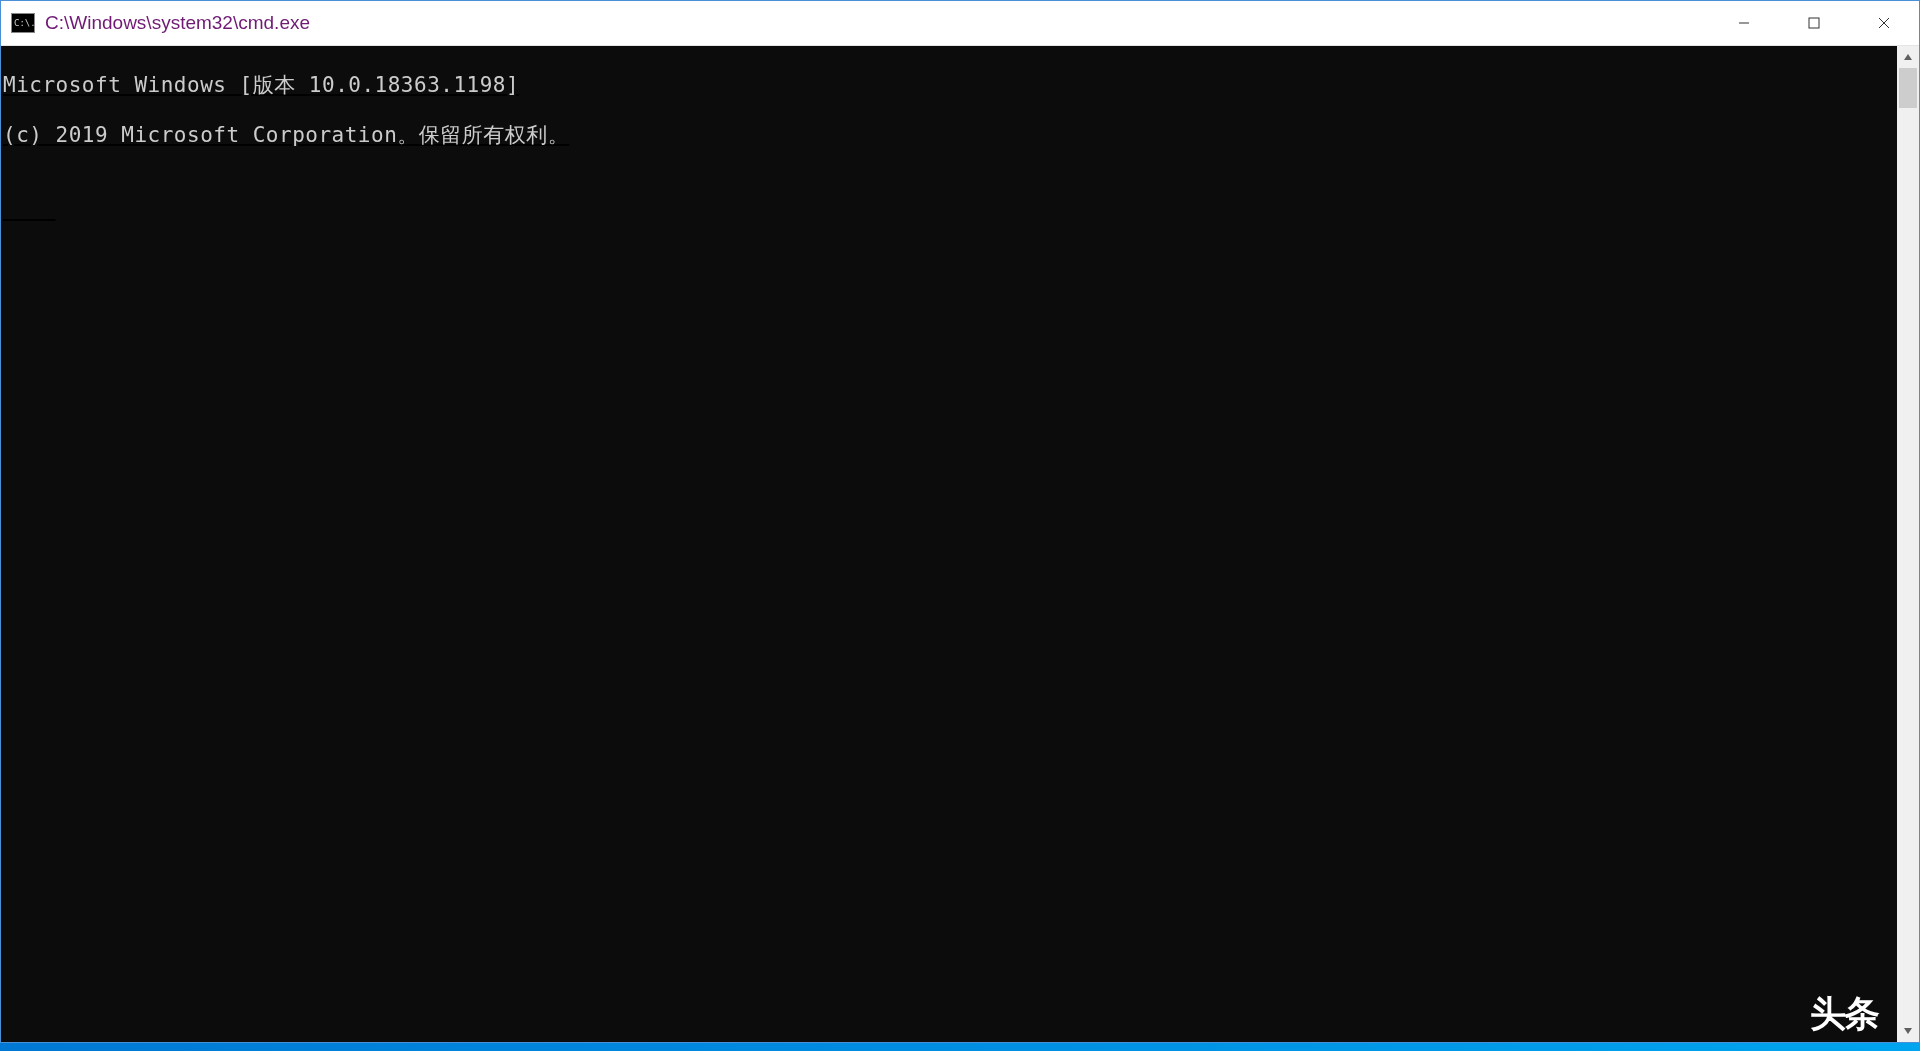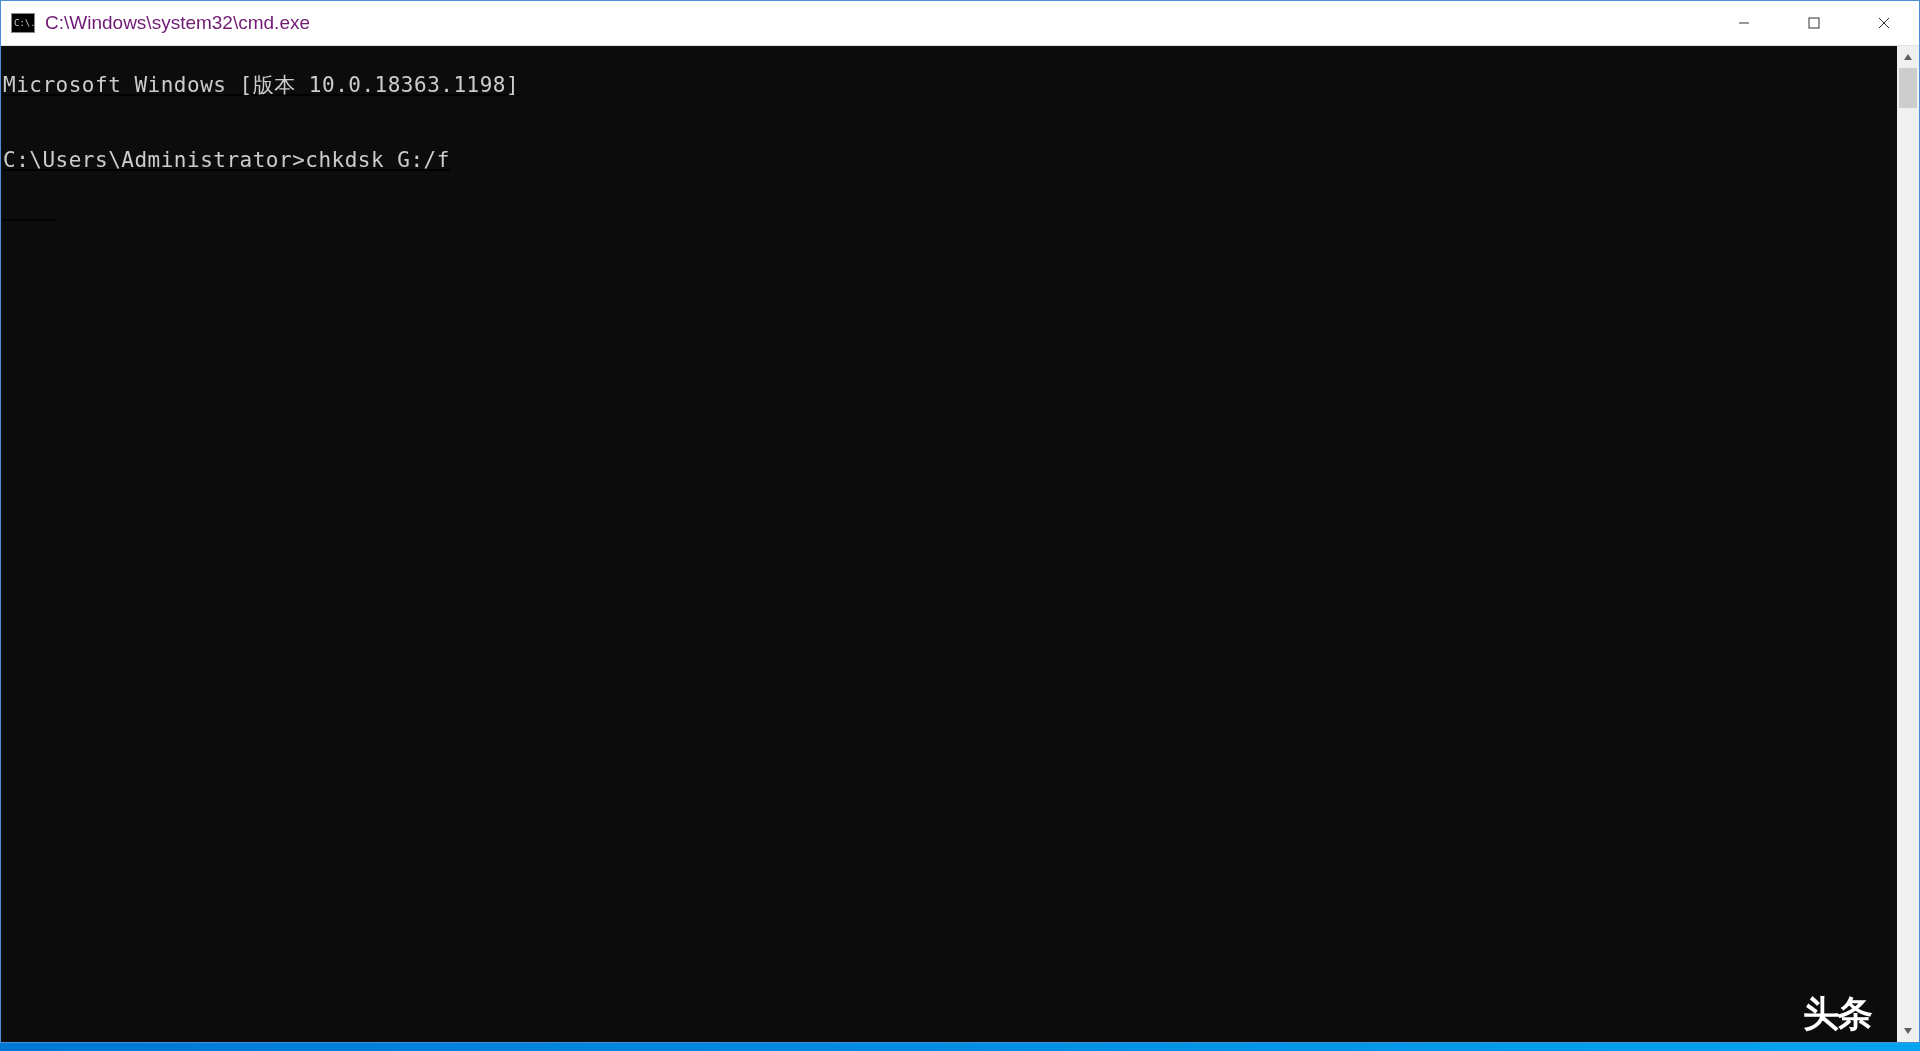--- a/index.html
+++ b/index.html
@@ -144,21 +144,21 @@
       display: flex;
       align-items: center;
       color: #fff;
       font-size: 30px;
       font-family: "Microsoft YaHei", sans-serif;
       z-index: 10;
     }
     .watermark-logo {
       font-weight: bold;
       font-size: 36px;
-      margin-right: 19px;
+      margin-right: 12px;
       letter-spacing: -2px;
     }
     .watermark-handle {
       font-size: 30px;
     }
   </style>
 </head>
 <body>
 
 <div class="window">
@@ -183,22 +183,22 @@
         <svg viewBox="0 0 14 14">
             <line x1="2" y1="2" x2="12" y2="12"></line>
             <line x1="12" y1="2" x2="2" y2="12"></line>
           </svg>
       </div>
     </div>
   </div>
   <div class="console-wrapper">
     <div class="console">
 <span class="console-line">Microsoft Windows [版本 10.0.18363.1198]</span>
+<span class="console-line">(c) 2019 Microsoft Corporation。保留所有权利。</span>
 <span class="console-line"></span>
-<span class="console-line">C:\Users\Administrator&gt;chkdsk G:/f</span>
     </div>
     <div class="scrollbar">
       <div class="scroll-arrow">
         <svg viewBox="0 0 10 10">
             <polygon points="5,2 9,8 1,8"></polygon>
           </svg>
       </div>
       <div class="scroll-track">
         <div class="scroll-thumb"></div>
       </div>

